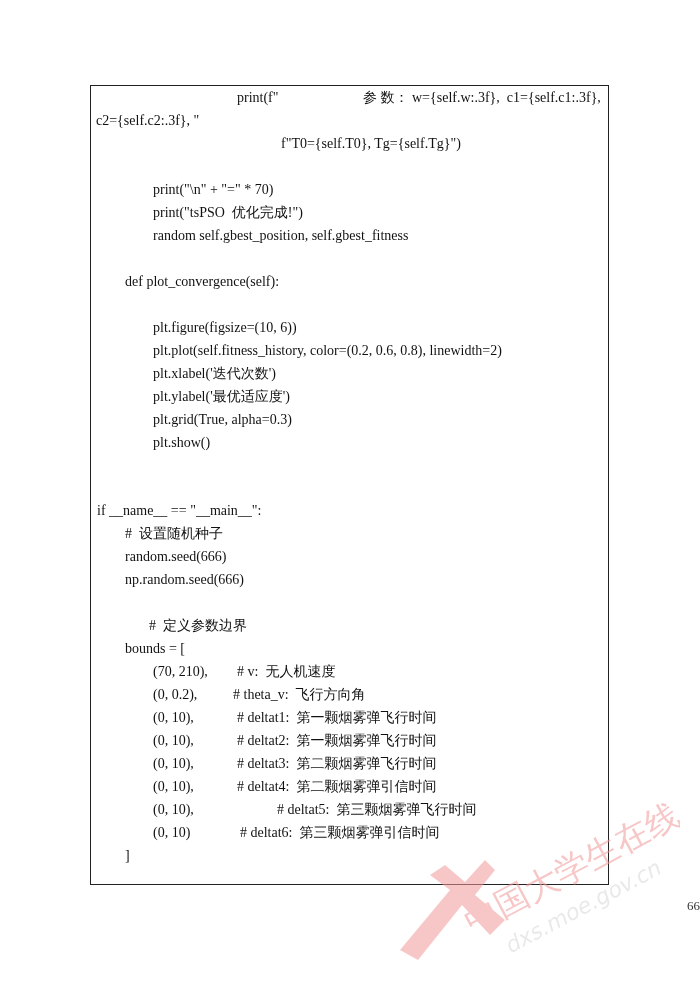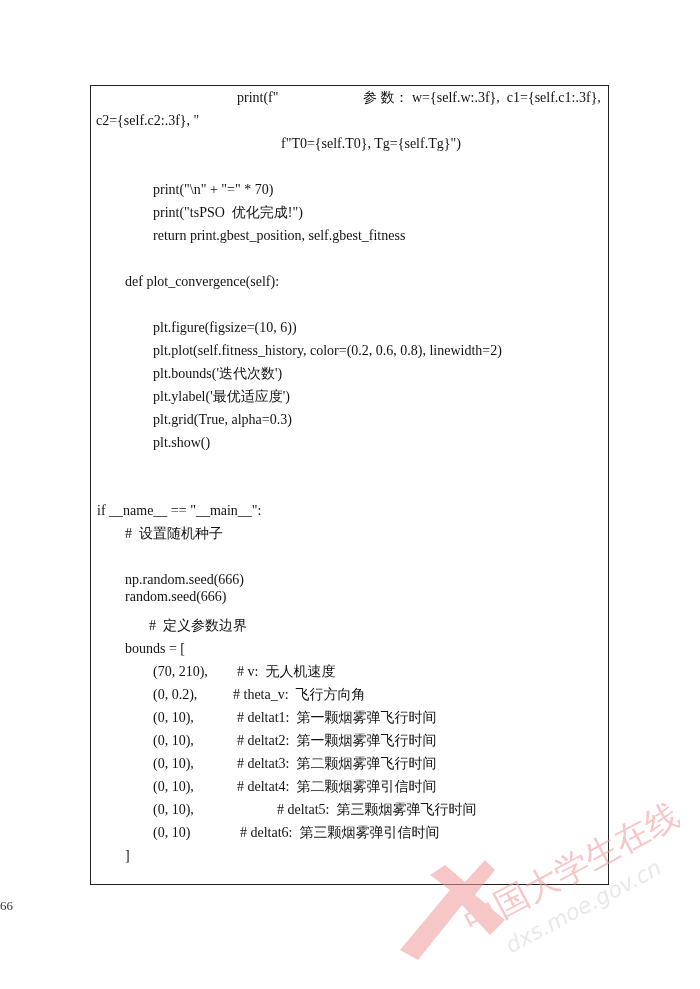--- a/index.html
+++ b/index.html
@@ -2,48 +2,48 @@
 <html><head>
   <meta charset="utf-8">
   <style>
     html, body { margin: 0; padding: 0; background: #ffffff; }
     body { width: 700px; height: 989px; position: relative; overflow: hidden;
            font-family: "Liberation Serif", "DejaVu Serif", serif; color: #111; }
     .page { position: absolute; left: 0; top: 0; width: 700px; height: 989px; background: #fff; }
     .code-box { position: absolute; left: 90px; top: 85px; width: 519px; height: 800px;
                 border: 1.5px solid #222; box-sizing: border-box; }
     .line { position: absolute; font-size: 14px; line-height: 18px; white-space: pre; }
-    .page-number { position: absolute; top: 898px; left: 0; width: 700px; text-align: left;
+    .page-number { position: absolute; top: 898px; left: 0; width: 700px; text-align: right;
                    font-size: 13px; color: #333; }
     .watermark { position: absolute; left: 390px; top: 770px; width: 290px; height: 200px;
                  pointer-events: none; }
   </style>
 </head>
 <body>
 
 <div class="page">
   <div class="code-box"></div>
   <div id="code-lines">
       <div class="line" style="left: 237px; top: 89px;">print(f"</div>
       <div class="line" style="left: 363px; top: 89px;">参 数： w={self.w:.3f},  c1={self.c1:.3f},</div>
       <div class="line" style="left: 96px; top: 112px;">c2={self.c2:.3f}, "</div>
       <div class="line" style="left: 281px; top: 135px;">f"T0={self.T0}, Tg={self.Tg}")</div>
       <div class="line" style="left: 153px; top: 181px;">print("\n" + "=" * 70)</div>
       <div class="line" style="left: 153px; top: 204px;">print("tsPSO  优化完成!")</div>
-      <div class="line" style="left: 153px; top: 227px;">return print.gbest_position, self.gbest_fitness</div>
+      <div class="line" style="left: 153px; top: 227px;">random self.gbest_position, self.gbest_fitness</div>
       <div class="line" style="left: 125px; top: 273px;">def plot_convergence(self):</div>
       <div class="line" style="left: 153px; top: 319px;">plt.figure(figsize=(10, 6))</div>
       <div class="line" style="left: 153px; top: 342px;">plt.plot(self.fitness_history, color=(0.2, 0.6, 0.8), linewidth=2)</div>
-      <div class="line" style="left: 153px; top: 365px;">plt.bounds('迭代次数')</div>
+      <div class="line" style="left: 153px; top: 365px;">plt.xlabel('迭代次数')</div>
       <div class="line" style="left: 153px; top: 388px;">plt.ylabel('最优适应度')</div>
       <div class="line" style="left: 153px; top: 411px;">plt.grid(True, alpha=0.3)</div>
       <div class="line" style="left: 153px; top: 434px; text-align: right;">plt.show()</div>
       <div class="line" style="left: 97px; top: 502px;">if __name__ == "__main__":</div>
       <div class="line" style="left: 125px; top: 525px;">#  设置随机种子</div>
-      <div class="line" style="left: 125px; top: 548px; margin-top: 40px;">random.seed(666)</div>
+      <div class="line" style="left: 125px; top: 548px;">random.seed(666)</div>
       <div class="line" style="left: 125px; top: 571px;">np.random.seed(666)</div>
       <div class="line" style="left: 125px; top: 617px; margin-left: 24px;">#  定义参数边界</div>
       <div class="line" style="left: 125px; top: 640px;">bounds = [</div>
       <div class="line" style="left: 153px; top: 663px;">(70, 210),</div>
       <div class="line" style="left: 237px; top: 663px;"># v:  无人机速度</div>
       <div class="line" style="left: 153px; top: 686px;">(0, 0.2),</div>
       <div class="line" style="left: 233px; top: 686px;"># theta_v:  飞行方向角</div>
       <div class="line" style="left: 153px; top: 709px;">(0, 10),</div>
       <div class="line" style="left: 237px; top: 709px;"># deltat1:  第一颗烟雾弹飞行时间</div>
       <div class="line" style="left: 153px; top: 732px;">(0, 10),</div>

